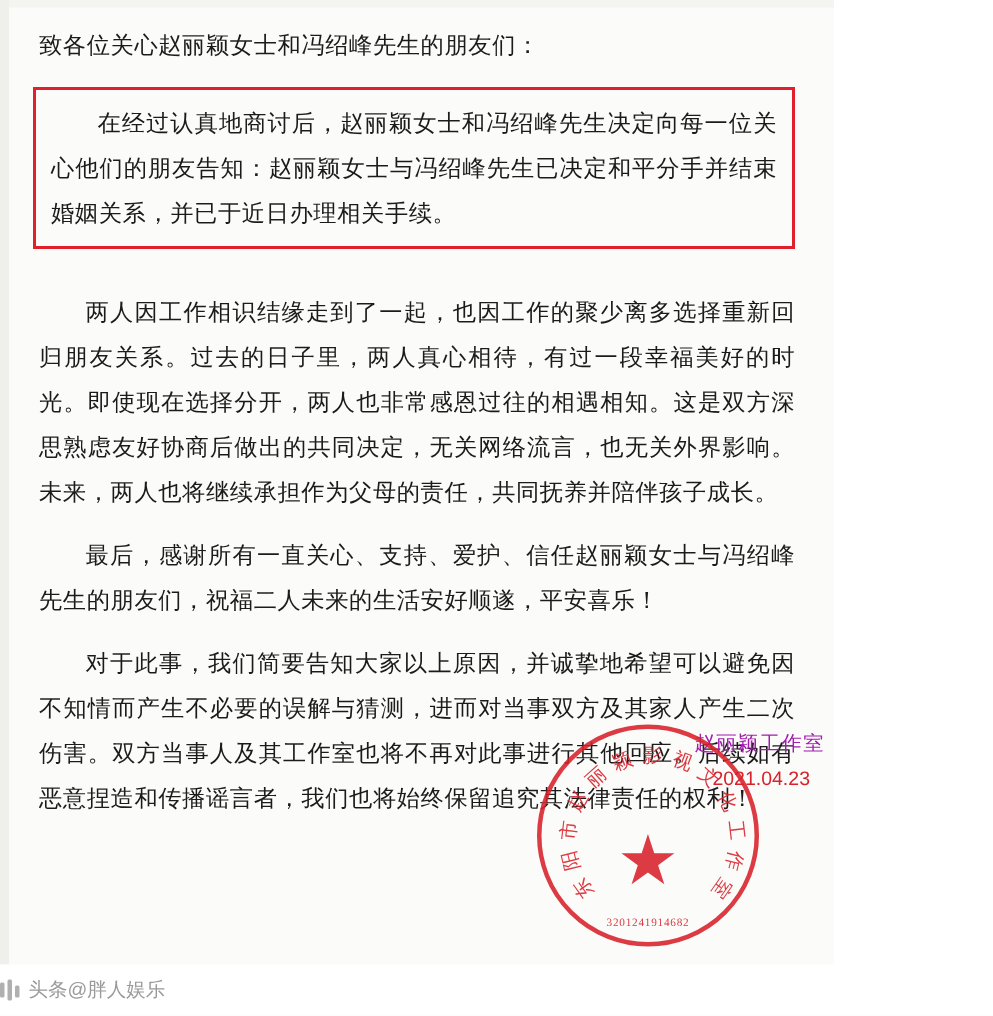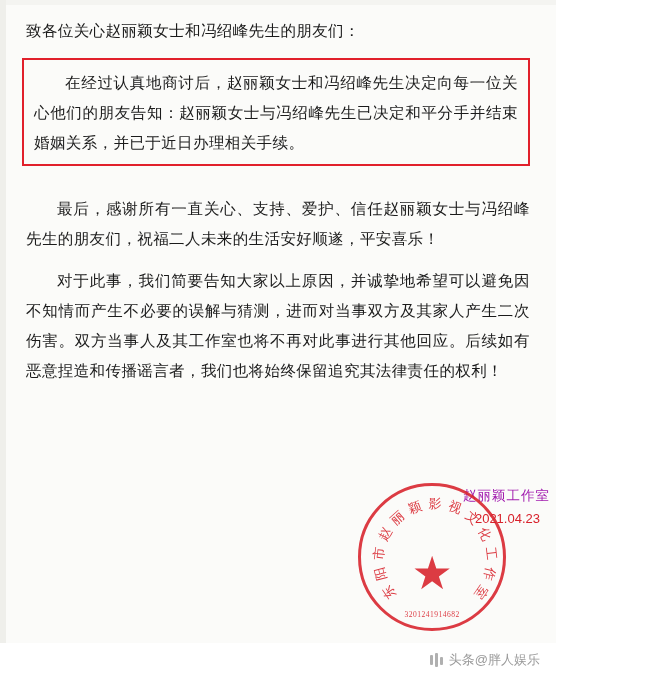--- a/index.html
+++ b/index.html
@@ -146,21 +146,20 @@
   }
   .footer-bar {
     position: absolute;
     left: 0;
     right: 0;
     bottom: 0;
     height: 34px;
     background: #ffffff;
     display: flex;
     align-items: center;
-    justify-content: flex-end;
     padding-right: 16px;
     box-sizing: border-box;
   }
   .watermark {
     display: flex;
     align-items: center;
     gap: 5px;
     color: #9a9a9a;
     font-size: 13px;
     font-family: "Liberation Sans", sans-serif;
@@ -203,20 +202,21 @@
   <div class="edge-top"></div>
   <div class="edge-left"></div>
 
   <div class="statement-body">
     <p class="salutation">致各位关心赵丽颖女士和冯绍峰先生的朋友们：</p>
 
     <div class="highlight-box">
       <p class="para">在经过认真地商讨后，赵丽颖女士和冯绍峰先生决定向每一位关心他们的朋友告知：赵丽颖女士与冯绍峰先生已决定和平分手并结束婚姻关系，并已于近日办理相关手续。</p>
     </div>
 
+    <p class="para">两人因工作相识结缘走到了一起，也因工作的聚少离多选择重新回归朋友关系。过去的日子里，两人真心相待，有过一段幸福美好的时光。即使现在选择分开，两人也非常感恩过往的相遇相知。这是双方深思熟虑友好协商后做出的共同决定，无关网络流言，也无关外界影响。未来，两人也将继续承担作为父母的责任，共同抚养并陪伴孩子成长。</p>
     <p class="para">最后，感谢所有一直关心、支持、爱护、信任赵丽颖女士与冯绍峰先生的朋友们，祝福二人未来的生活安好顺遂，平安喜乐！</p>
     <p class="para">对于此事，我们简要告知大家以上原因，并诚挚地希望可以避免因不知情而产生不必要的误解与猜测，进而对当事双方及其家人产生二次伤害。双方当事人及其工作室也将不再对此事进行其他回应。后续如有恶意捏造和传播谣言者，我们也将始终保留追究其法律责任的权利！</p>
   </div>
 
   <div class="stamp-area">
     <div class="stamp-label">赵丽颖工作室</div>
     <div class="stamp-date">2021.04.23</div>
     <div class="stamp">
       <div class="stamp-inner">
         <div class="arc-text" id="arc-text">

